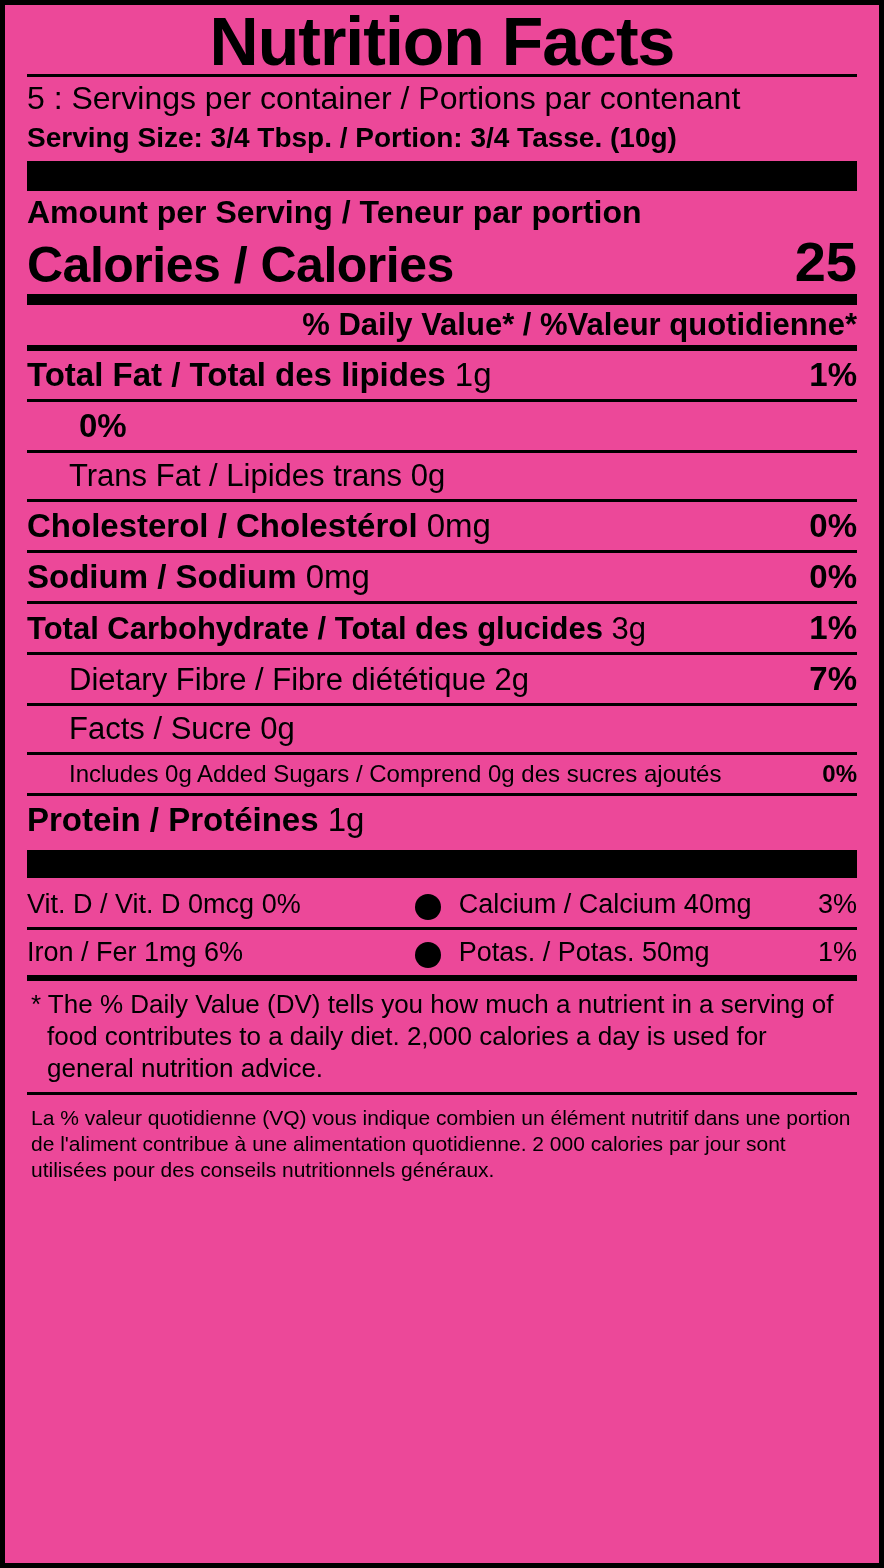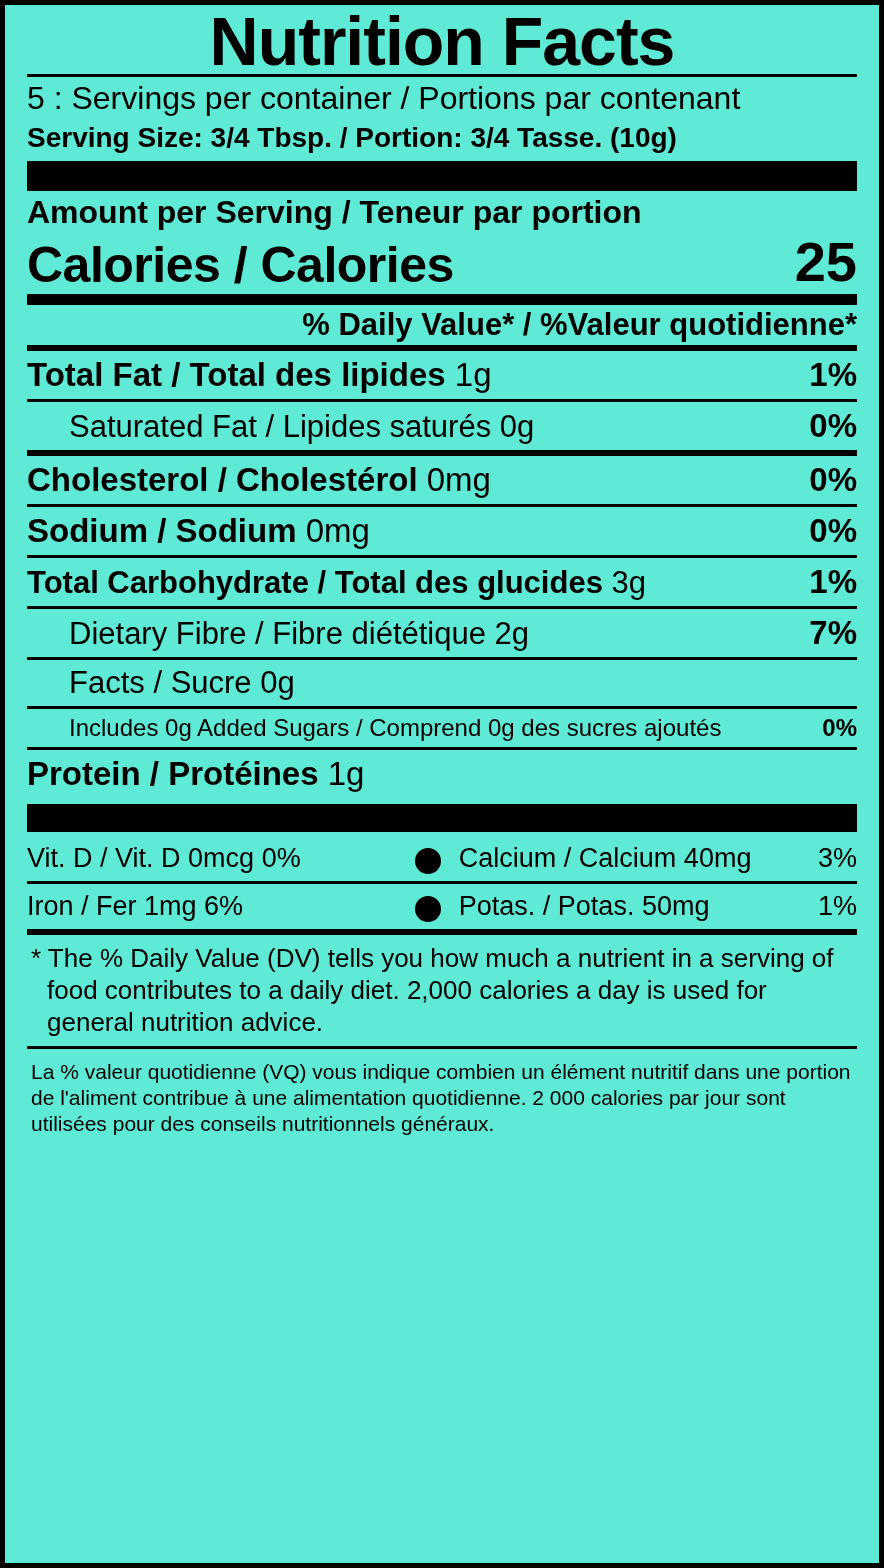--- a/index.html
+++ b/index.html
@@ -14,21 +14,21 @@
     color: #000000;
     overflow: hidden;
   }
   .label {
     position: relative;
     width: 884px;
     height: 1568px;
     box-sizing: border-box;
     border: 5px solid #000;
     padding: 0 22px;
-    background: #5eead4;
+    background: #ec4899;
   }
   
   .title-en, .title-fr {
     font-weight: bold;
     letter-spacing: -1px;
     line-height: 0.95;
     text-align: center;
     white-space: nowrap;
   }
   .title-en {
@@ -174,25 +174,28 @@
 
   <div class="rule-med"></div>
 
   <div class="row lvl1">
     <span class="lbl"><span>Total Fat / Total des lipides</span>&nbsp;<span class="amt">1g</span></span>
     <span class="pct pct-b">1%</span>
   </div>
   <div class="rule-thin"></div>
 
   <div class="row lvl2">
-    <span class="lbl"><span>Saturated Fat / Lipides saturés</span>&nbsp;<span class="amt">0g</span></span>
     <span class="pct pct-b">0%</span>
   </div>
   <div class="rule-thin"></div>
 
+  <div class="row lvl2">
+    <span class="lbl"><span>Trans Fat / Lipides trans</span>&nbsp;<span class="amt">0g</span></span>
+    <span class="pct pct-b"></span>
+  </div>
   <div class="rule-thin"></div>
 
   <div class="row lvl1">
     <span class="lbl"><span>Cholesterol / Cholestérol</span>&nbsp;<span class="amt">0mg</span></span>
     <span class="pct pct-b">0%</span>
   </div>
   <div class="rule-thin"></div>
 
   <div class="row lvl1">
     <span class="lbl"><span>Sodium / Sodium</span>&nbsp;<span class="amt">0mg</span></span>

